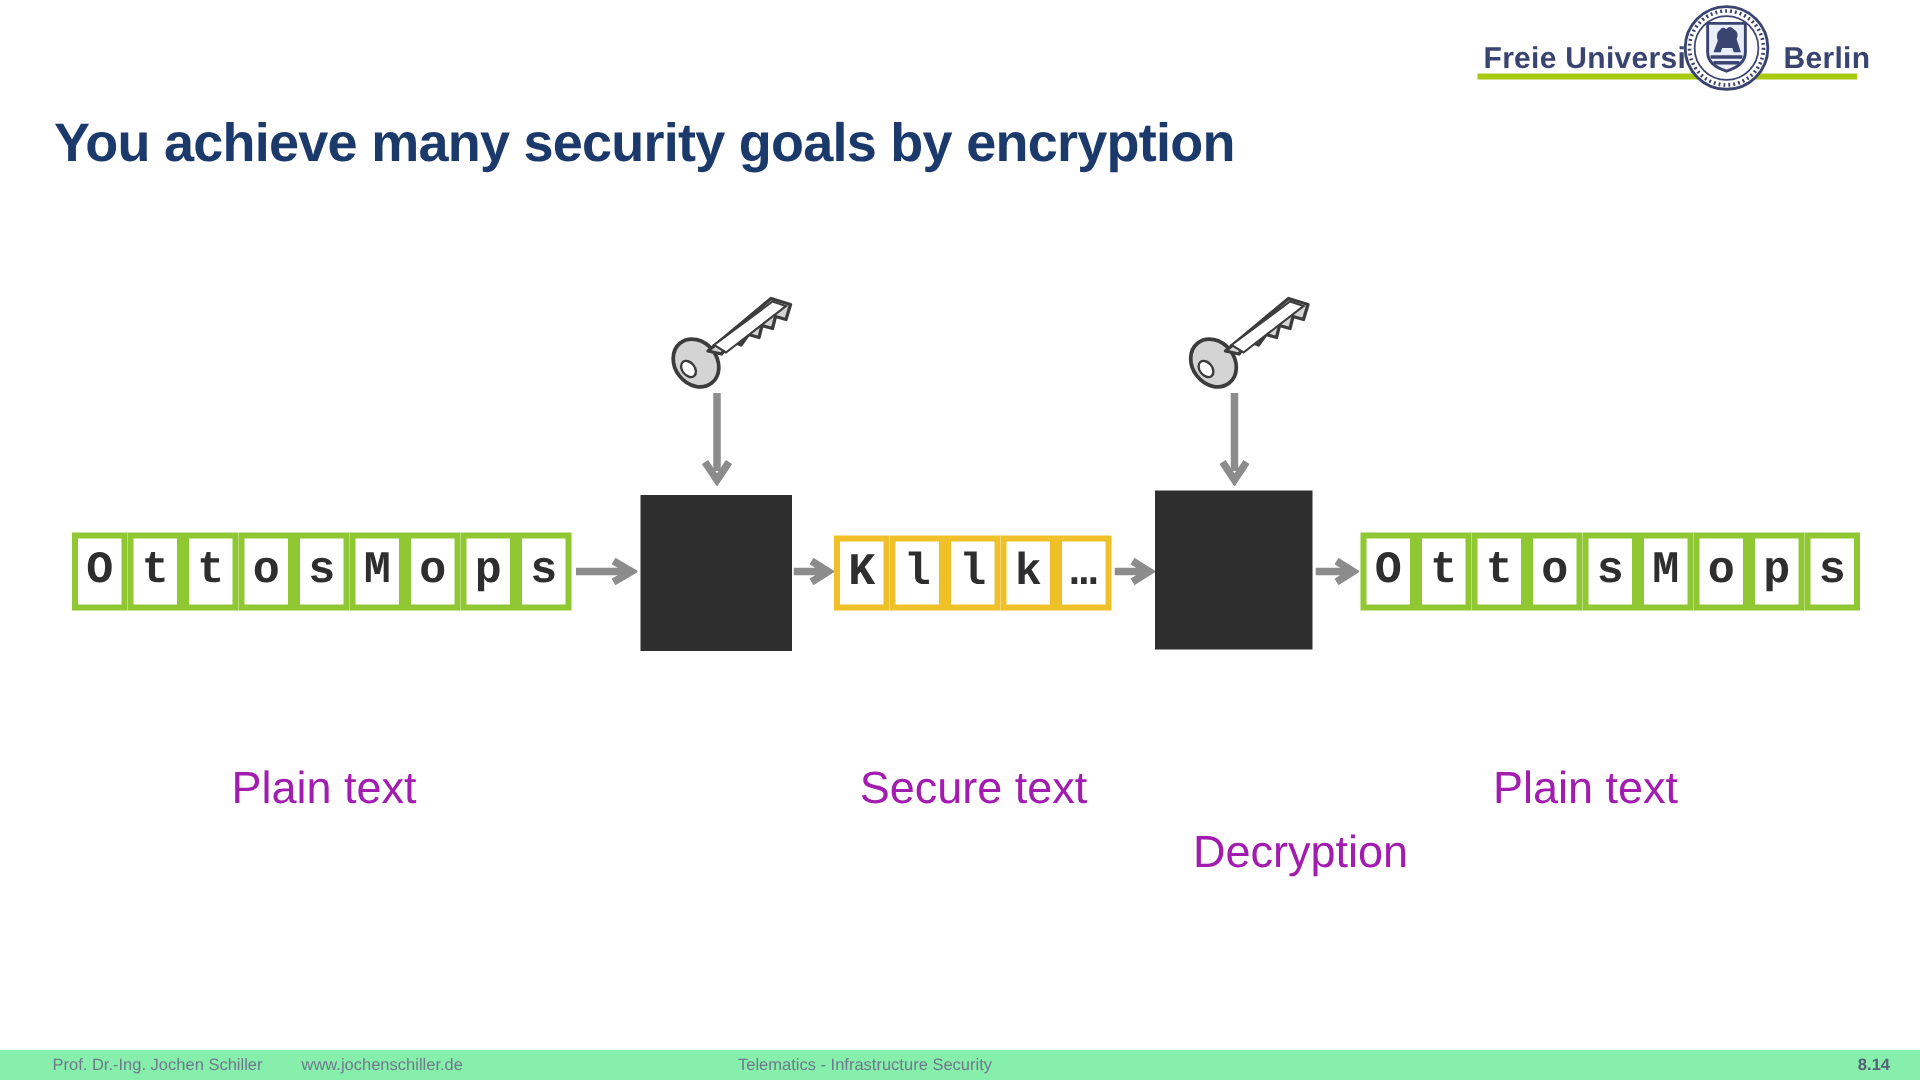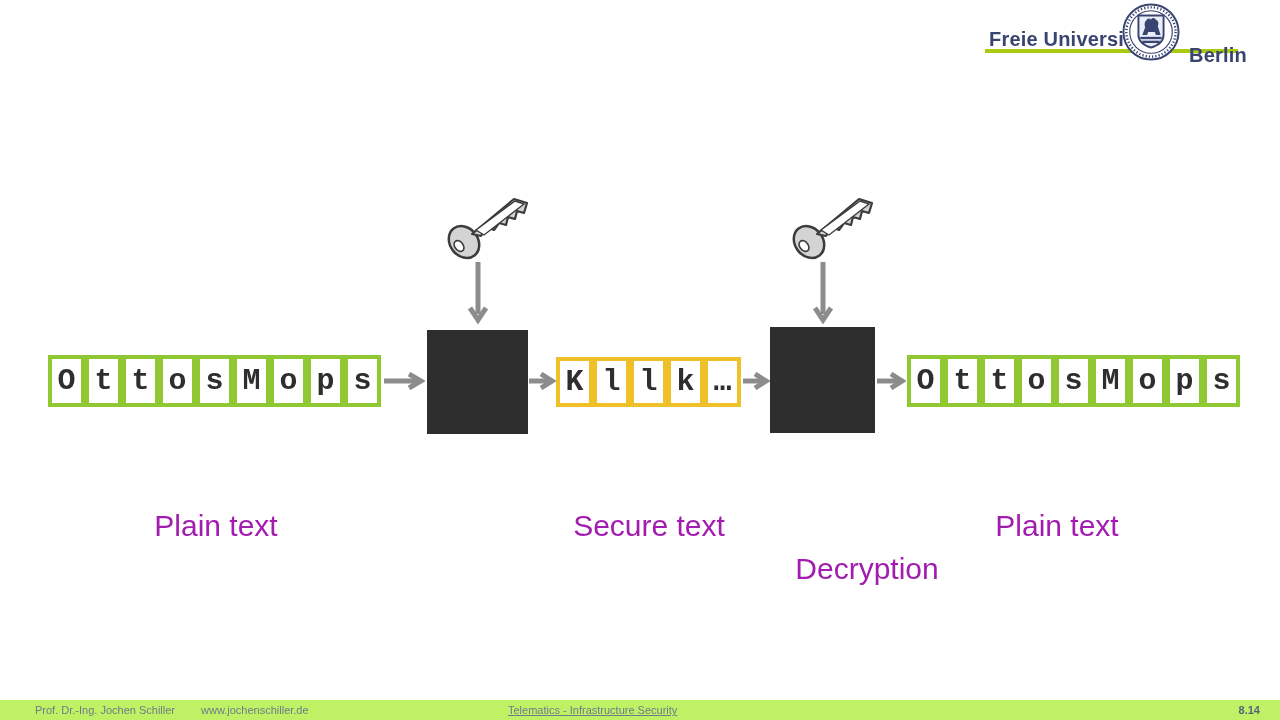--- a/index.html
+++ b/index.html
@@ -7,21 +7,21 @@
     position:relative; width:1280px; height:720px; background:#ffffff;
     font-family:"Liberation Sans", sans-serif; overflow:hidden;
   }
 
   
   .logo-text {
     position:absolute; color:#3a4470; font-size:20px; font-weight:bold;
     letter-spacing:0.2px; top:28px;
   }
   .logo-text.left  { left:989px; }
-  .logo-text.right { left:1189px;margin-top:16px; }
+  .logo-text.right { left:1189px; }
   .logo-underline {
     position:absolute; left:985px; top:49px; width:253px; height:4px;
     background:#a8cb12;
   }
   .logo-seal { position:absolute; left:1122px; top:3px; width:58px; height:58px; }
 
   
   .title {
     position:absolute; left:36px; top:74px; width:1000px;
     color:#1b3a6b; font-size:36px; font-weight:bold; letter-spacing:-0.5px;
@@ -50,45 +50,46 @@
   .key-2 { left:785px; top:192px; }
 
   .diagram-label {
     position:absolute; transform:translateX(-50%);
     color:#a21caf; font-size:30px; white-space:nowrap;
   }
 
   
   .footer {
     position:absolute; left:0; bottom:0; width:1280px; height:20px;
-    background:#bef264; color:#6f7a8c; font-size:11px; line-height:20px;
+    background:#86efac; color:#6f7a8c; font-size:11px; line-height:20px;
   }
   .footer .author  { position:absolute; left:35px; }
   .footer .website { position:absolute; left:201px; }
-  .footer .course  { position:absolute; left:508px;text-decoration:underline; }
+  .footer .course  { position:absolute; left:492px; }
   .footer .page    { position:absolute; right:20px; font-weight:bold; color:#57627a;padding-left:20px; }
 </style>
 </head>
 <body>
 
 <div class="slide">
 
   <div class="logo-underline"></div>
   <span class="logo-text left">Freie Universität</span>
   <span class="logo-text right">Berlin</span>
   <svg class="logo-seal" viewBox="0 0 60 60">
     <circle cx="30" cy="30" r="28.5" fill="#ffffff" stroke="#3a4470" stroke-width="2"></circle>
     <circle cx="30" cy="30" r="25.5" fill="none" stroke="#3a4470" stroke-width="2.5" stroke-dasharray="1.3 2.1"></circle>
     <circle cx="30" cy="30" r="22" fill="none" stroke="#3a4470" stroke-width="1.2"></circle>
     <path d="M17 13 h26 v20 q0 9 -13 13 q-13 -4 -13 -13 Z" fill="#e9eef8" stroke="#3a4470" stroke-width="2"></path>
     <path d="M26 17 q-4 3 -2 8 l-3 8 h5 l1 -3 h7 l1 3 h5 l-3 -9 q2 -5 -2 -7 q-3 -3 -5 0 q-3 -2 -4 0 Z" fill="#3a4470"></path>
     <rect x="19" y="35" width="22" height="2.4" fill="#3a4470"></rect>
     <rect x="21" y="39" width="18" height="2.4" fill="#3a4470"></rect>
   </svg>
 
+  <div class="title">You achieve many security goals by encryption</div>
 
   <div class="cellrow row-in">
     <div class="cell">O</div>
     <div class="cell">t</div>
     <div class="cell">t</div>
     <div class="cell">o</div>
     <div class="cell">s</div>
     <div class="cell">M</div>
     <div class="cell">o</div>
     <div class="cell">p</div>

